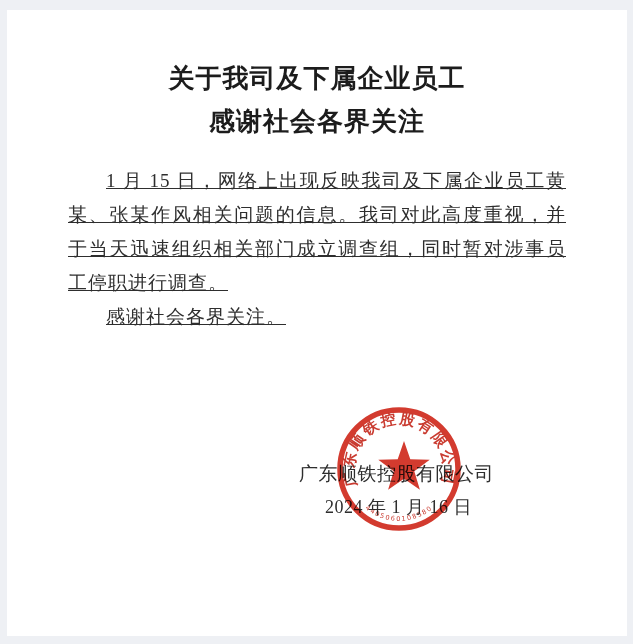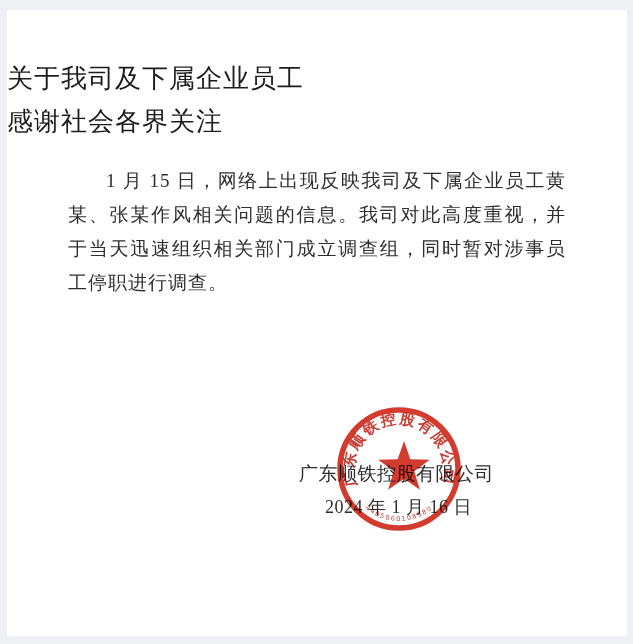--- a/index.html
+++ b/index.html
@@ -11,37 +11,39 @@
   }
   .canvas{
     position:relative;width:633px;height:644px;background:#eef0f4;
   }
   .paper{
     position:absolute;left:7px;top:10px;right:6px;bottom:8px;
     background:#ffffff;
   }
   .doc-title{
     margin-top:47px;
+    text-align:center;
     font-size:26px;
-    font-weight:normal;
+    font-weight:bold;
     color:#1c1c1c;
     line-height:43px;
     letter-spacing:1px;
   }
   .doc-body{
     margin:21px 61px 0 61px;
     font-size:19px;
     line-height:34px;
     color:#2e2e2e;
     text-align:justify;
     letter-spacing:1px;
   }
   .doc-body p{
     margin:0;
     text-indent:2em;
+    text-decoration:underline;
   }
   .signature-company{
     position:absolute;
     top:451px;
     right:133px;
     font-size:19px;
     color:#2e2e2e;
     letter-spacing:0.5px;
     white-space:nowrap;
   }
@@ -71,20 +73,21 @@
 <div class="canvas">
   <div class="paper">
 
     <div class="doc-title">
       <div>关于我司及下属企业员工</div>
       <div>感谢社会各界关注</div>
     </div>
 
     <div class="doc-body">
       <p>1 月 15 日，网络上出现反映我司及下属企业员工黄某、张某作风相关问题的信息。我司对此高度重视，并于当天迅速组织相关部门成立调查组，同时暂对涉事员工停职进行调查。</p>
+      <p>感谢社会各界关注。</p>
     </div>
 
     <div class="signature-company">广东顺铁控股有限公司</div>
     <div class="signature-date">2024 年 1 月 16 日</div>
 
     <div class="seal">
       <svg viewBox="0 0 130 130" xmlns="http://www.w3.org/2000/svg">
         <defs>
           <path id="arcTop" d="M 22.0 78.1 A 45 45 0 1 1 108.0 78.1" fill="none"></path>
           <path id="arcBottom" d="M 22.4 94.8 A 52 52 0 0 0 107.6 94.8" fill="none"></path>

